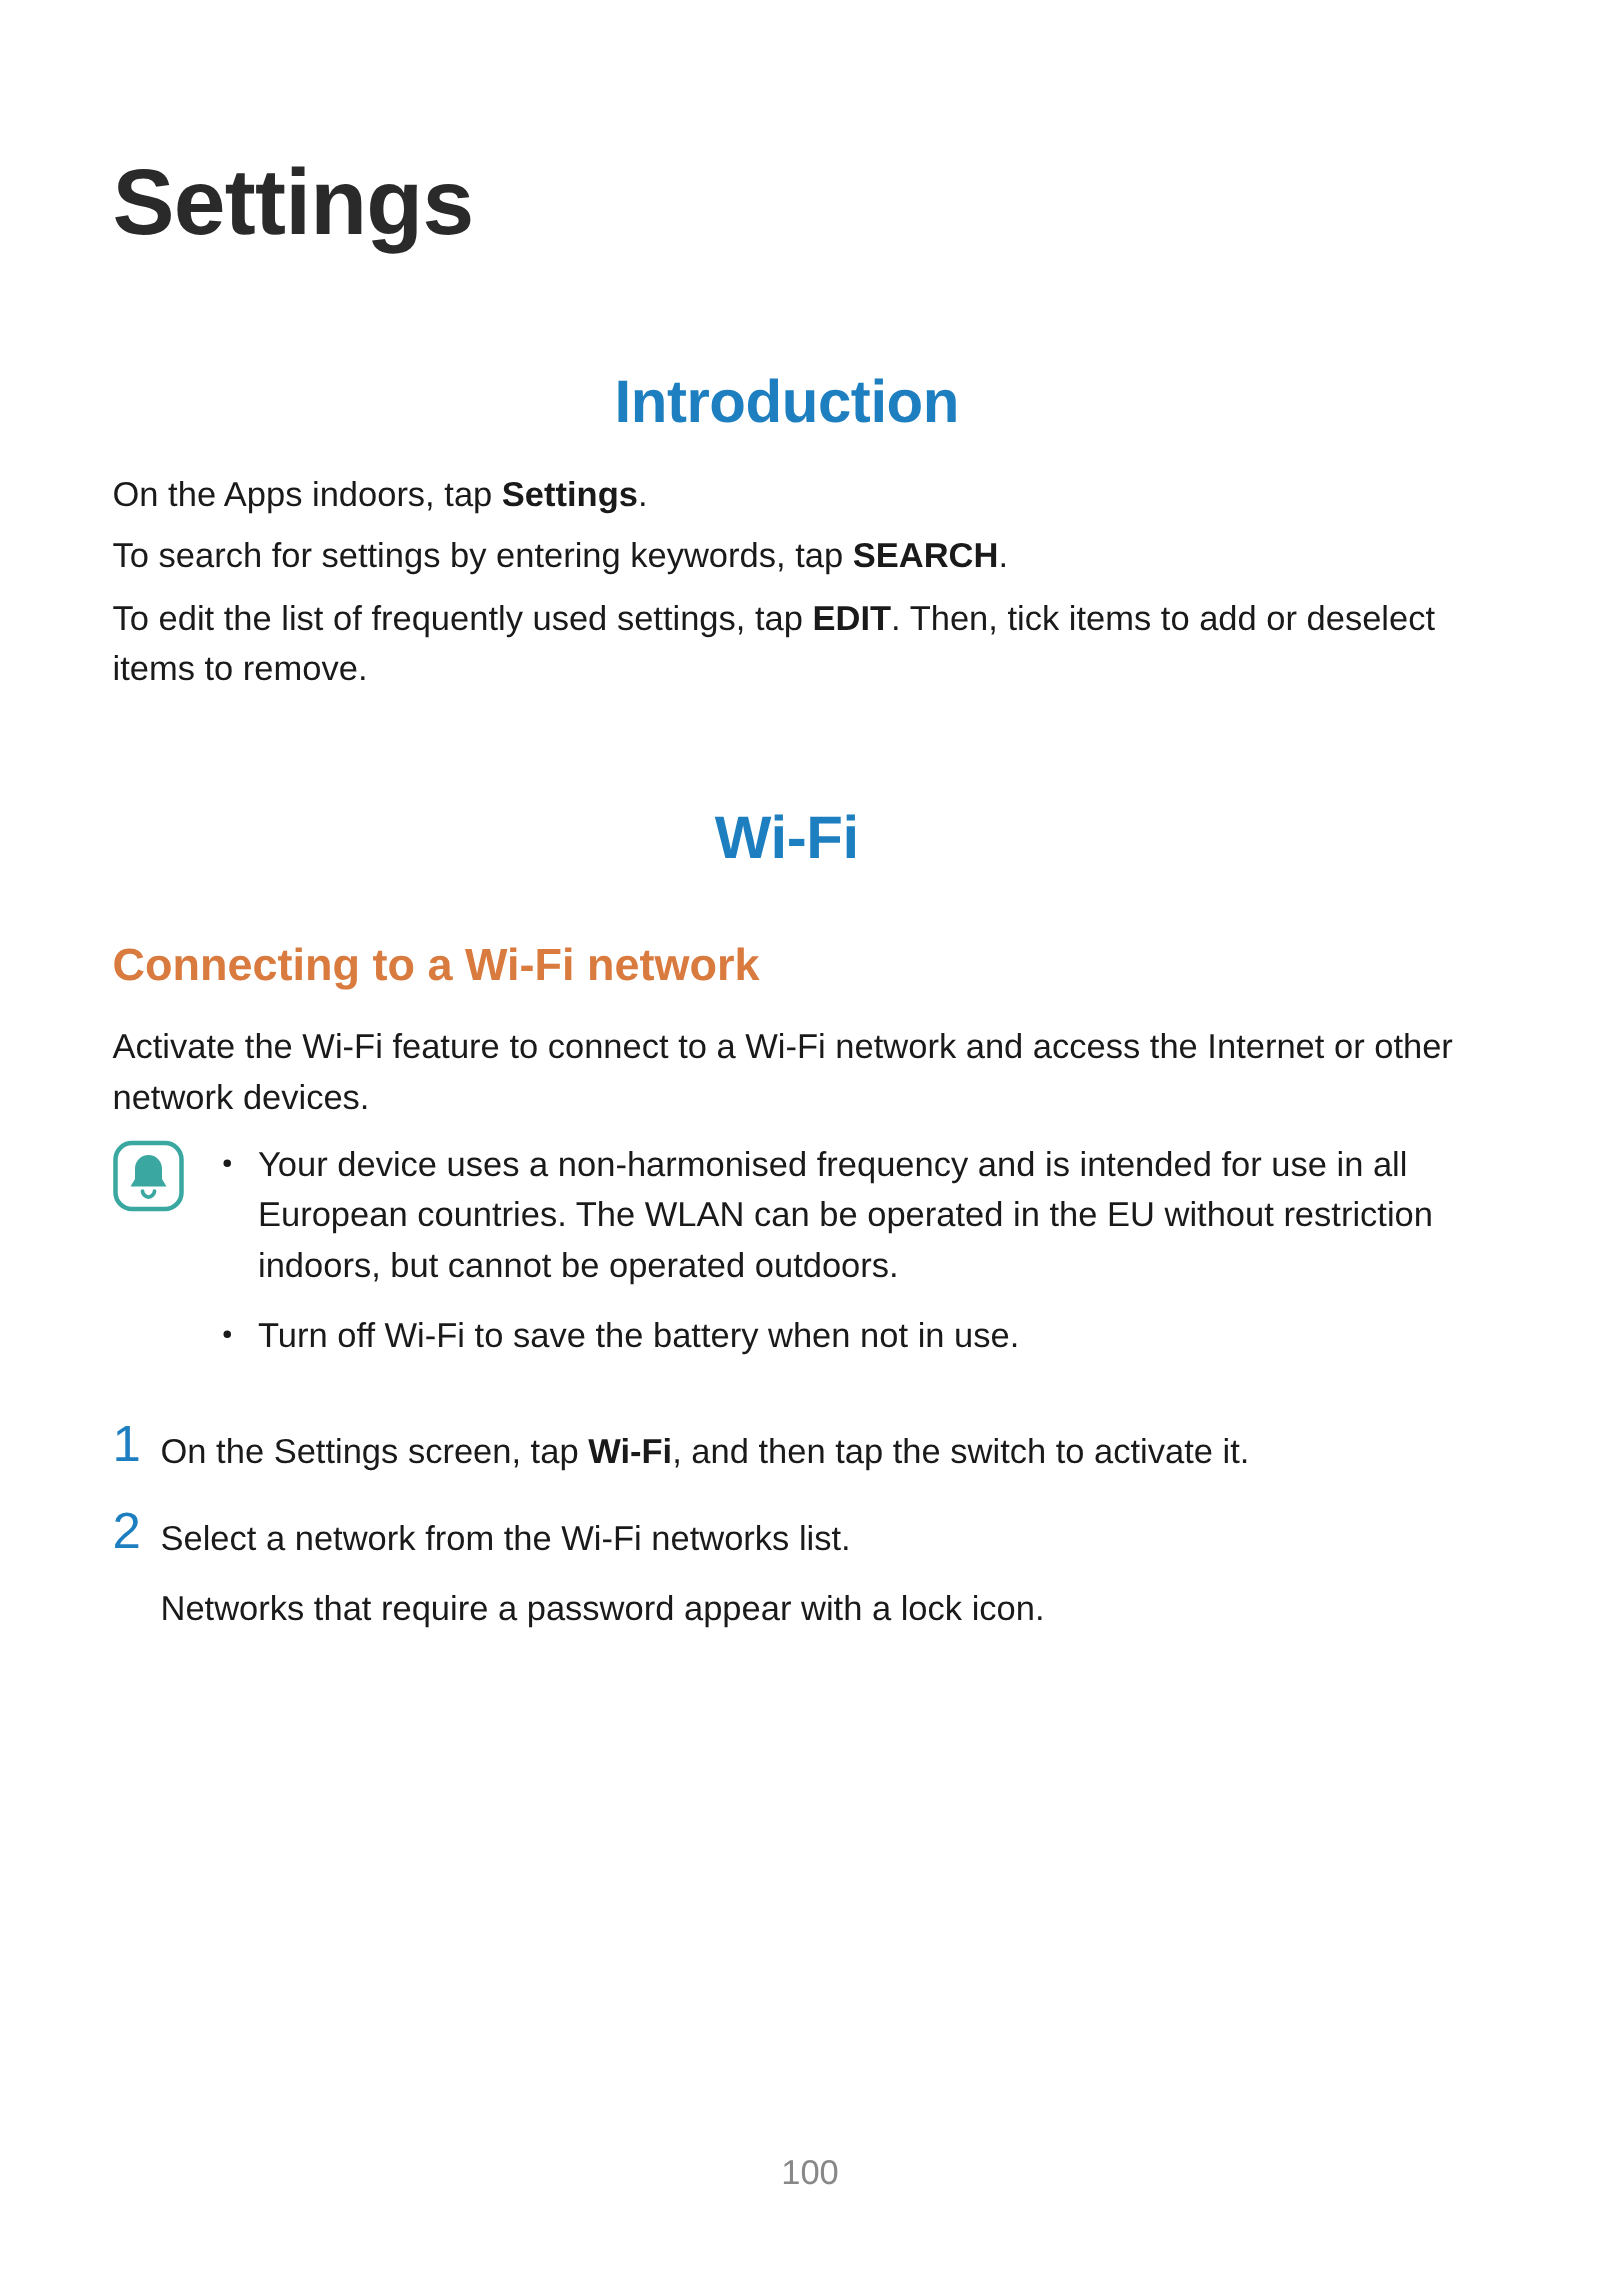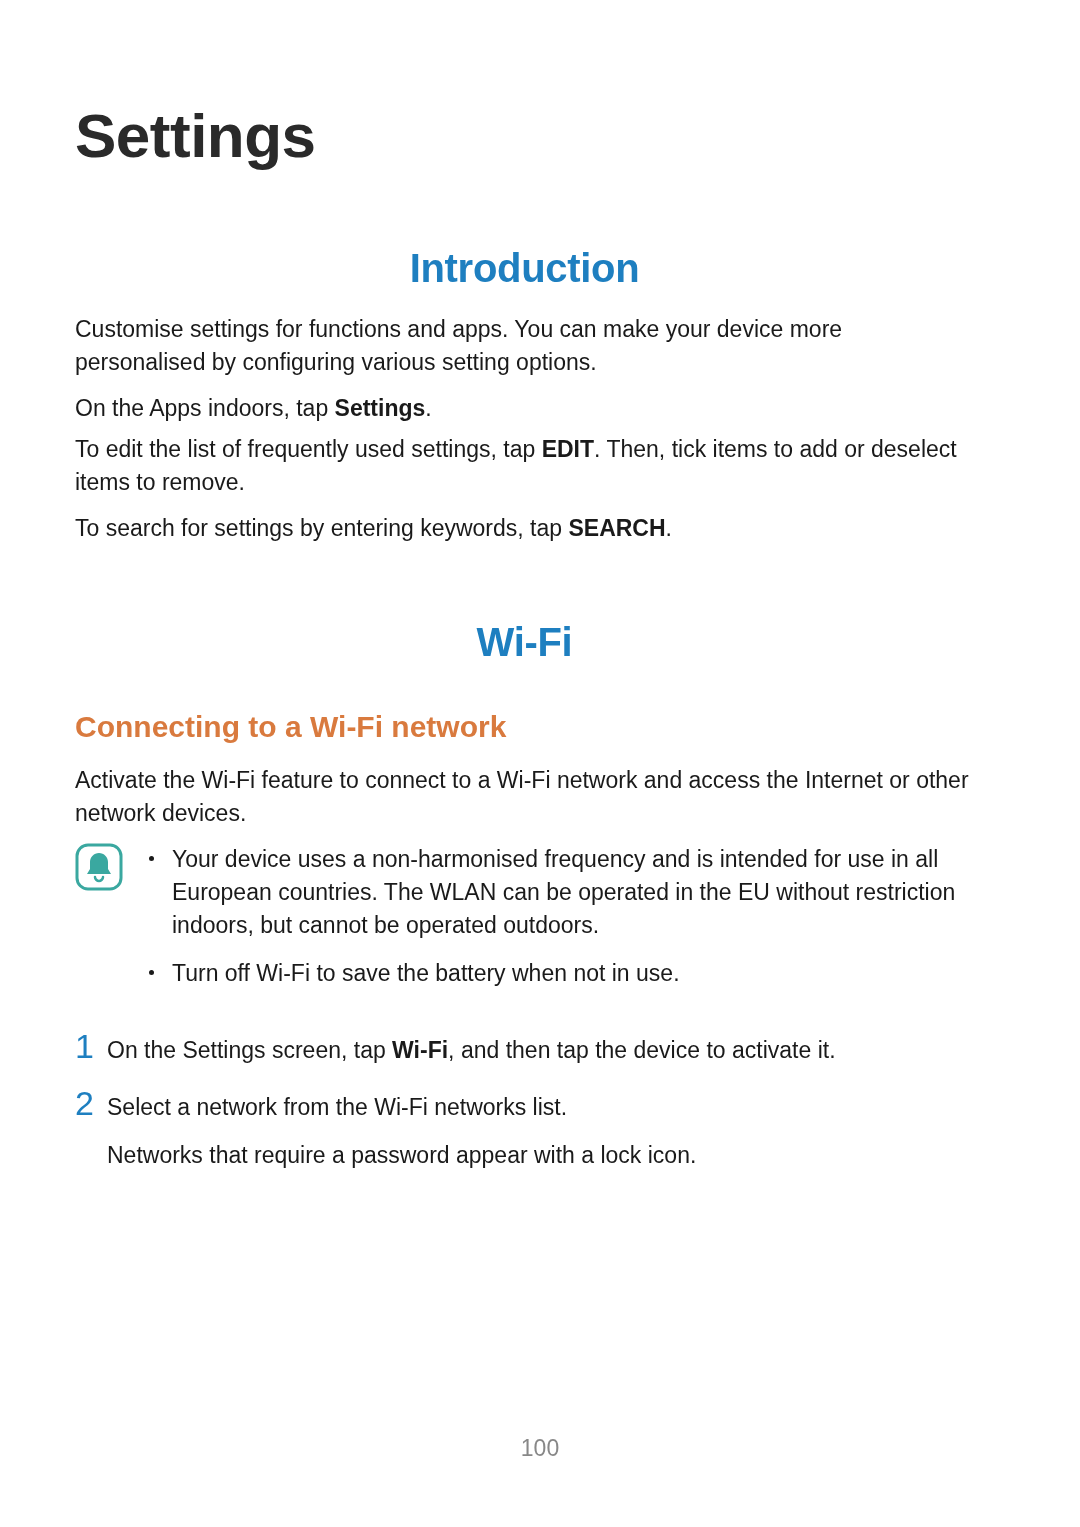--- a/index.html
+++ b/index.html
@@ -154,32 +154,31 @@
   </style>
 </head>
 <body>
 
 <div class="page">
 
   <h1 class="page-title">Settings</h1>
 
   <h2 class="section-heading">Introduction</h2>
 
-  <p class="body-text">Customise settings for functions and apps. You can make your device more personalised by configuring various setting options.</p>
 
   <p class="body-text tight">
     <span>On the Apps indoors, tap </span><span class="bold">Settings</span><span>.</span>
   </p>
 
+  <p class="body-text tight">
+    <span>To search for settings by entering keywords, tap </span><span class="bold">SEARCH</span><span>.</span>
+  </p>
+
   <p class="body-text">
     <span>To edit the list of frequently used settings, tap </span><span class="bold">EDIT</span><span>. Then, tick items to add or deselect items to remove.</span>
-  </p>
-
-  <p class="body-text tight">
-    <span>To search for settings by entering keywords, tap </span><span class="bold">SEARCH</span><span>.</span>
   </p>
 
   <h2 class="section-heading wifi">Wi-Fi</h2>
 
   <h3 class="subsection-heading">Connecting to a Wi-Fi network</h3>
 
   <p class="body-text">Activate the Wi-Fi feature to connect to a Wi-Fi network and access the Internet or other network devices.</p>
 
   <div class="note-block">
     <div class="note-icon-wrapper">
@@ -197,21 +196,21 @@
       <div class="bullet-item">
         <div class="bullet-dot"></div>
         <div class="bullet-text">Turn off Wi-Fi to save the battery when not in use.</div>
       </div>
     </div>
   </div>
 
   <div class="numbered-step">
     <div class="step-number">1</div>
     <div class="step-content">
-      <span>On the Settings screen, tap </span><span class="bold">Wi-Fi</span><span>, and then tap the device to activate it.</span>
+      <span>On the Settings screen, tap </span><span class="bold">Wi-Fi</span><span>, and then tap the switch to activate it.</span>
     </div>
   </div>
 
   <div class="numbered-step">
     <div class="step-number">2</div>
     <div class="step-content">
       <span>Select a network from the Wi-Fi networks list.</span>
       <div class="step-subtext">Networks that require a password appear with a lock icon.</div>
     </div>
   </div>

